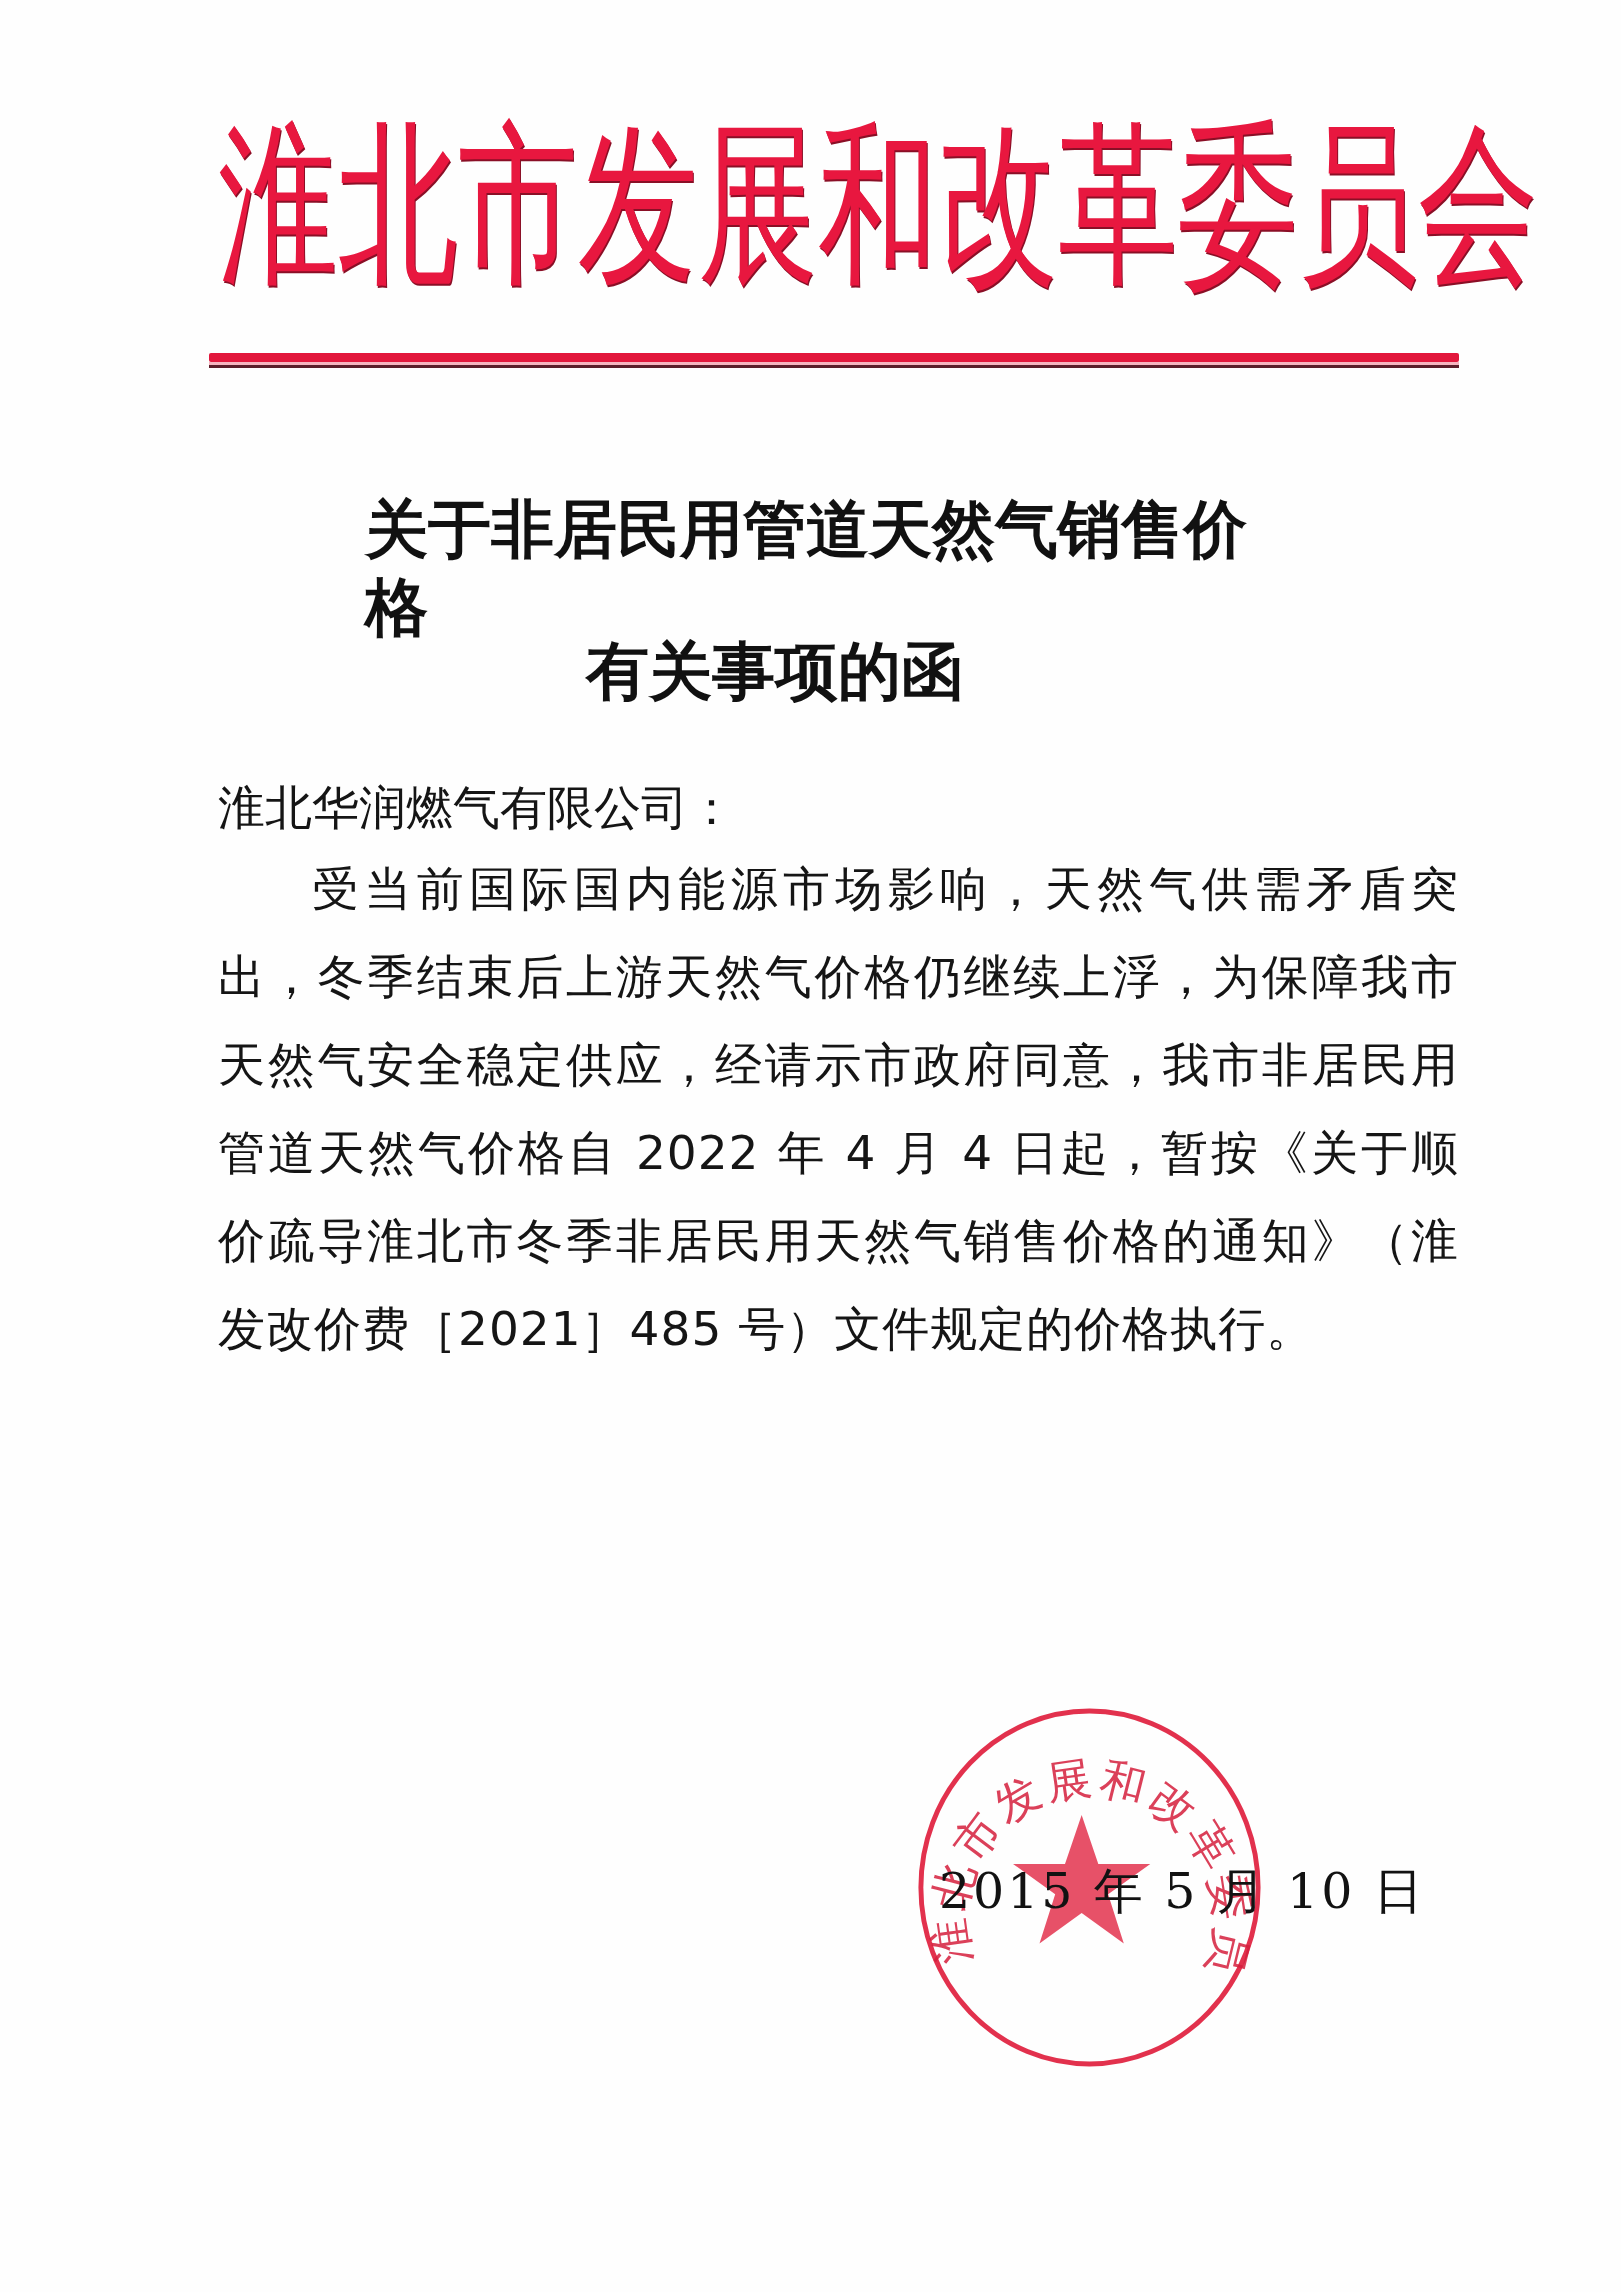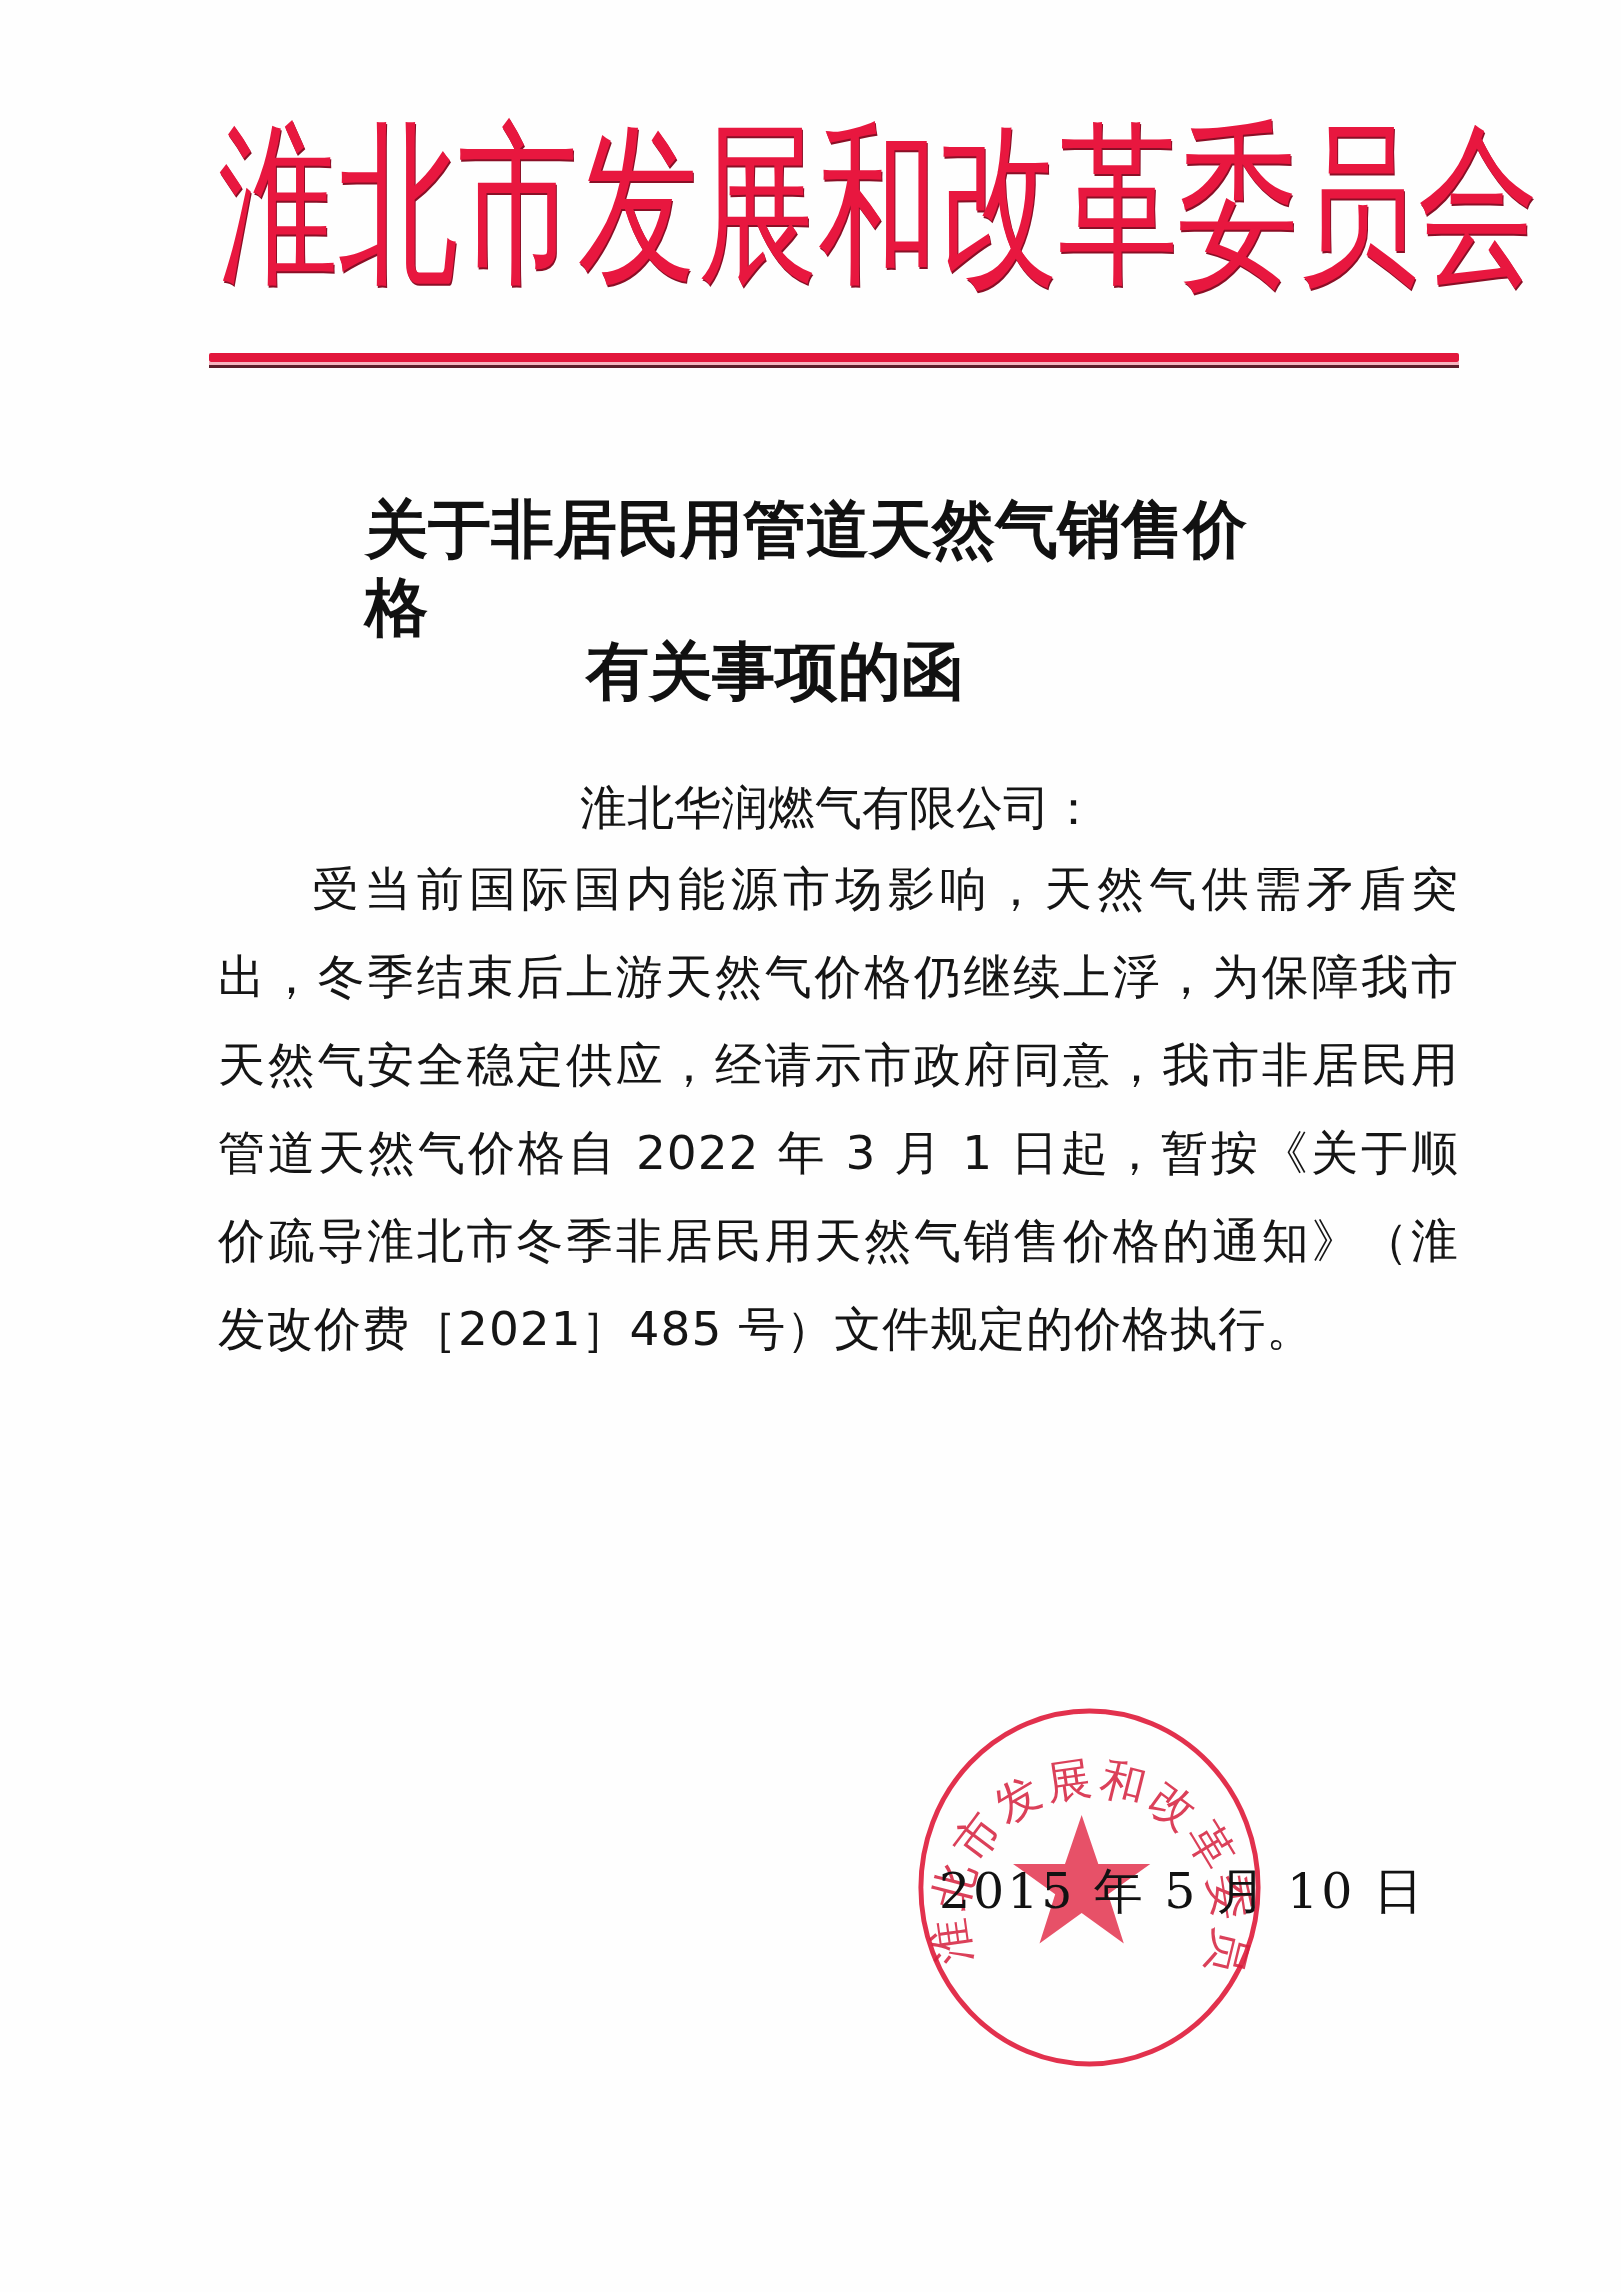--- a/index.html
+++ b/index.html
@@ -99,21 +99,20 @@
   }
 
   
   .body-text {
     position: absolute;
     left: 218px;
     width: 1241px;
     font-family: "DejaVu Sans", "Liberation Sans", sans-serif;
     font-size: 47px;
     color: #151515;
-    text-align: center;
   }
   .salutation {
     top: 776px;
     line-height: 63px;
   }
   .para {
     line-height: 88px;
     text-align: justify;
     text-indent: 94px;
     letter-spacing: 1px;
@@ -166,21 +165,21 @@
     <div class="bar"></div>
     <div class="pink"></div>
     <div class="dark"></div>
   </div>
 
   <div class="doc-title line2">有关事项的函</div>
   <div class="doc-title line1">关于非居民用管道天然气销售价格</div>
 
   <div class="body-text salutation">淮北华润燃气有限公司：</div>
 
-  <div class="body-text para p1">受当前国际国内能源市场影响，天然气供需矛盾突出，冬季结束后上游天然气价格仍继续上浮，为保障我市天然气安全稳定供应，经请示市政府同意，我市非居民用管道天然气价格自 2022 年 3 月 1 日起，暂按《关于顺价疏导淮北市冬季非居民用天然气销售价格的通知》（淮发改价费［2021］485 号）文件规定的价格执行。</div>
+  <div class="body-text para p1">受当前国际国内能源市场影响，天然气供需矛盾突出，冬季结束后上游天然气价格仍继续上浮，为保障我市天然气安全稳定供应，经请示市政府同意，我市非居民用管道天然气价格自 2022 年 4 月 4 日起，暂按《关于顺价疏导淮北市冬季非居民用天然气销售价格的通知》（淮发改价费［2021］485 号）文件规定的价格执行。</div>
 
   <div class="stamp">
     <svg viewBox="0 0 356 372" xmlns="http://www.w3.org/2000/svg">
       <defs>
         <path id="sealArc" d="M 62 270 A 128 128 0 1 1 300 262" fill="none"></path>
       </defs>
       <ellipse cx="178" cy="186" rx="172" ry="180" fill="none" stroke="#e0203e" stroke-width="5" opacity="0.92"></ellipse>
       <text font-family="'DejaVu Sans', 'Liberation Sans', sans-serif" font-size="46" fill="#d51f3d" opacity="0.85" letter-spacing="4">
         <textPath href="#sealArc" startOffset="2%">淮北市发展和改革委员会</textPath>
       </text>

